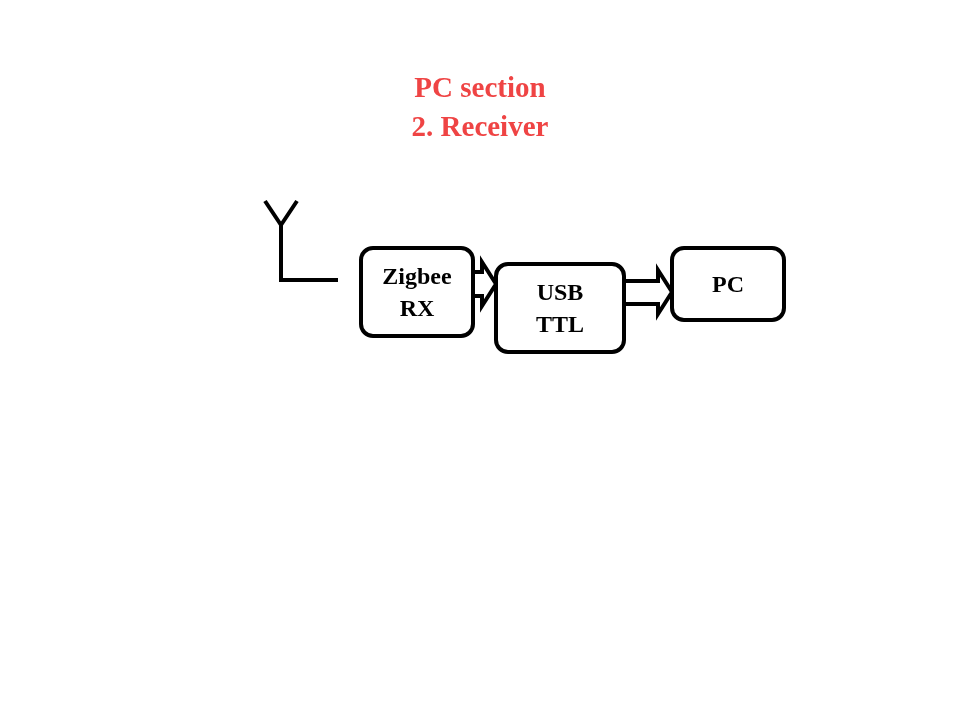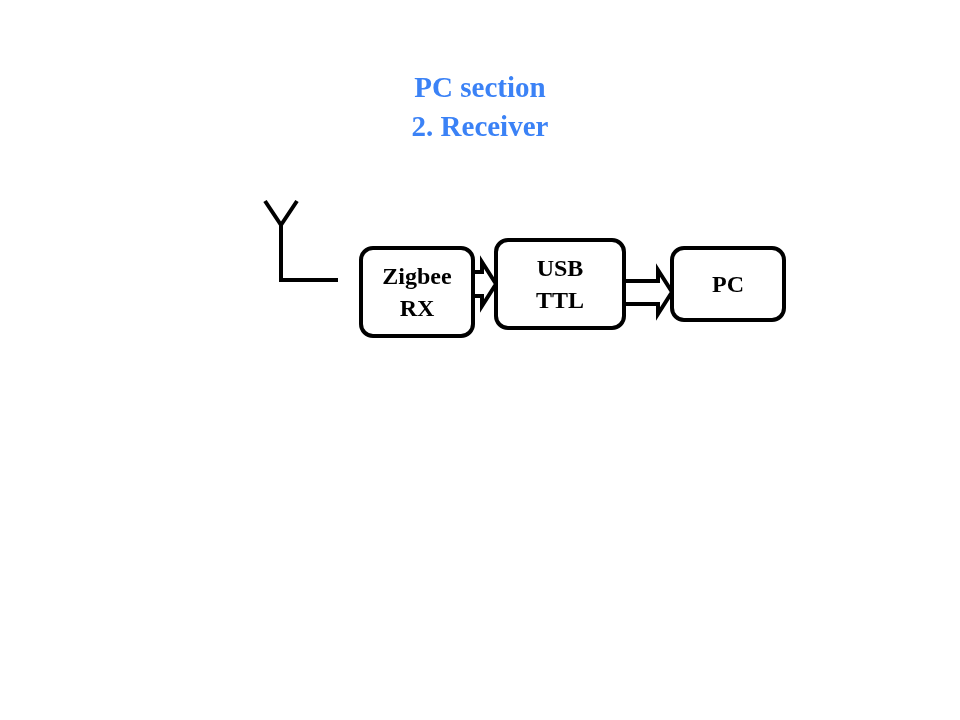--- a/index.html
+++ b/index.html
@@ -1,17 +1,17 @@
 <!DOCTYPE html>
 <html><head>
   <meta charset="utf-8">
   <style>
     html, body { margin: 0; padding: 0; background: #ffffff; }
     body { width: 960px; height: 720px; position: relative; overflow: hidden; font-family: "Liberation Serif", serif; }
-    .title { position: absolute; left: 0; width: 960px; text-align: center; font-weight: bold; font-size: 29px; color: #3b82f6; line-height: 38px; }
+    .title { position: absolute; left: 0; width: 960px; text-align: center; font-weight: bold; font-size: 29px; color: #ef4444; line-height: 38px; }
     #t1 { top: 68px; }
     #t2 { top: 107px; }
     svg { position: absolute; left: 0; top: 0; }
     .block { position: absolute; box-sizing: border-box; border: 4px solid #000; border-radius: 14px; background: #fff;
              display: flex; flex-direction: column; align-items: center; justify-content: center;
              font-weight: bold; font-size: 24px; line-height: 32px; color: #000; text-align: center; }
   </style>
 </head>
 <body>
 
@@ -31,20 +31,20 @@
   <g stroke="#000" stroke-width="4" fill="#fff" stroke-linejoin="miter">
     <polygon points="622,281 658,281 658,270 672,292 658,314 658,304 622,304"></polygon>
   </g>
 </svg>
 
 <div class="block" style="left:334px; top:246px; width:116px; height:92px;margin-left:25px;">
   <span>Zigbee</span>
   <span>RX</span>
 </div>
 
-<div class="block" style="left:494px; top:238px; width:132px; height:92px;">
+<div class="block" style="left:494px; top:262px; width:132px; height:92px;">
   <span>USB</span>
   <span>TTL</span>
 </div>
 
 <div class="block" style="left:670px; top:246px; width:116px; height:76px;">
   <span>PC</span>
 </div>
 
 </body></html>

